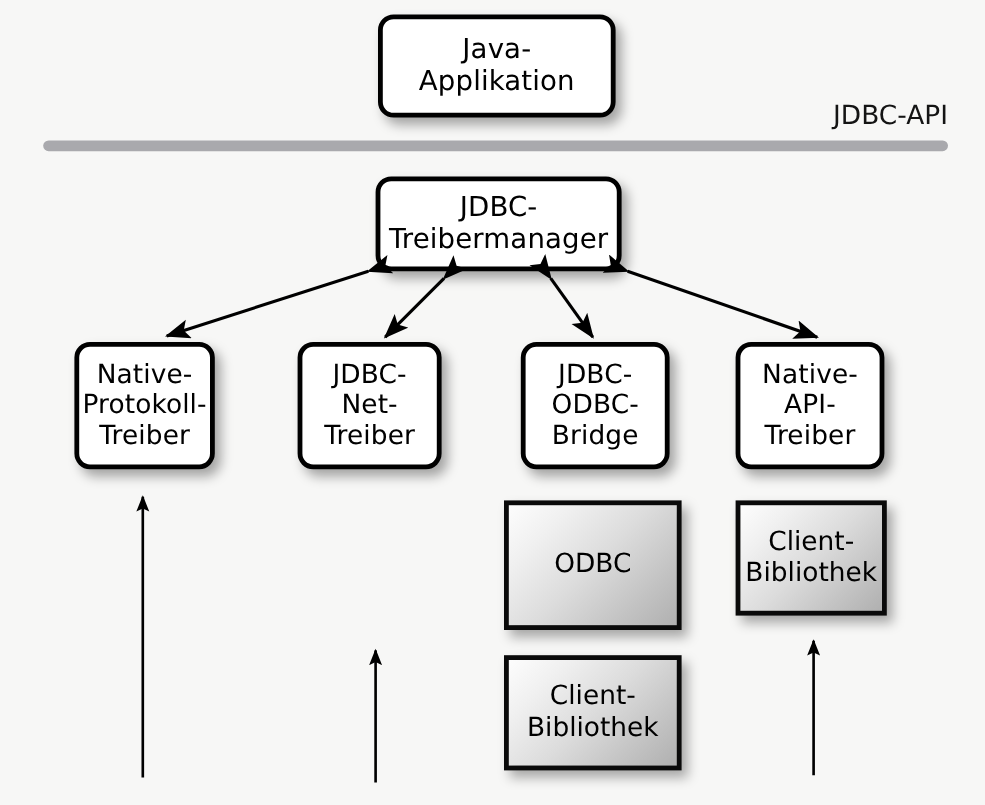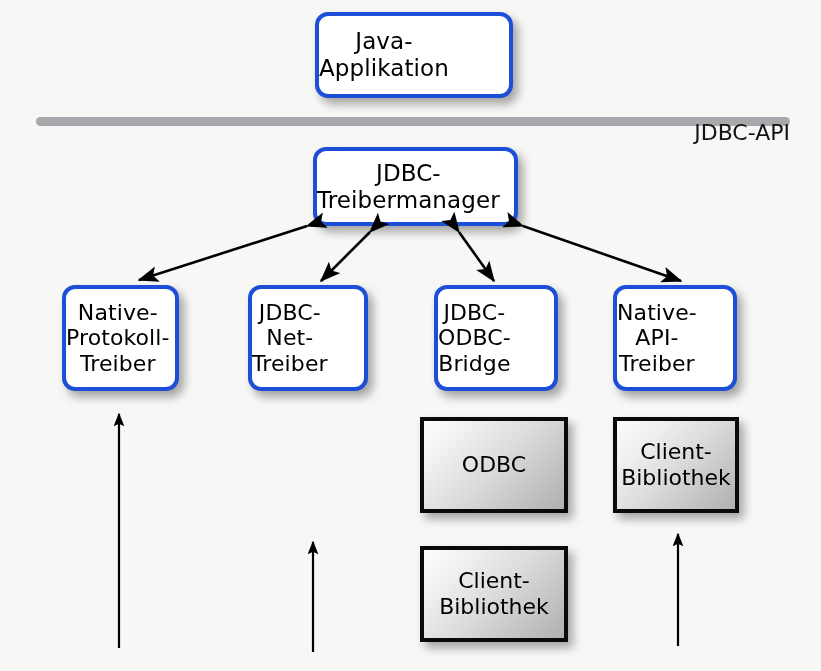--- a/index.html
+++ b/index.html
@@ -14,24 +14,25 @@
     background: #f7f7f6;
     overflow: hidden;
     font-family: "DejaVu Sans", sans-serif;
   }
 
   
   .node {
     position: absolute;
     box-sizing: border-box;
     background: #ffffff;
-    border: 4px solid #1d4ed8;
+    border: 4px solid #000000;
     border-radius: 13px;
     display: flex;
     align-items: center;
+    justify-content: center;
     text-align: center;
     color: #000000;
     line-height: 1.16;
     filter: drop-shadow(5px 6px 5px rgba(0,0,0,0.34));
     z-index: 5;
   }
   .node .lbl {
     display: block;
     white-space: pre-line;
     letter-spacing: 0.1px;
@@ -63,21 +64,20 @@
     position: absolute;
     background: #a9a9ad;
     border-radius: 5px;
     z-index: 2;
   }
   .apilabel {
     position: absolute;
     color: #141414;
     white-space: nowrap;
     z-index: 3;
-    margin-top: 36px;
   }
 
   
   .arrows {
     position: absolute;
     left: 0;
     top: 0;
     width: 821px;
     height: 671px;
     z-index: 6;
@@ -157,21 +157,21 @@
 Bridge</span>
   </div>
 
   <div class="node" style="left:613px; top:285px; width:124px; height:106px; font-size:22px;">
     <span class="lbl">Native-
 API-
 Treiber</span>
   </div>
 
 
-  <div class="gbox" style="left:420px; top:417px; width:148px; height:96px; font-size:22px;">
+  <div class="gbox" style="left:420px; top:417px; width:148px; height:108px; font-size:22px;">
     <span class="lbl">ODBC</span>
   </div>
 
   <div class="gbox" style="left:613px; top:417px; width:126px; height:96px; font-size:22px;">
     <span class="lbl">Client-
 Bibliothek</span>
   </div>
 
   <div class="gbox" style="left:420px; top:546px; width:148px; height:96px; font-size:22px;">
     <span class="lbl">Client-

